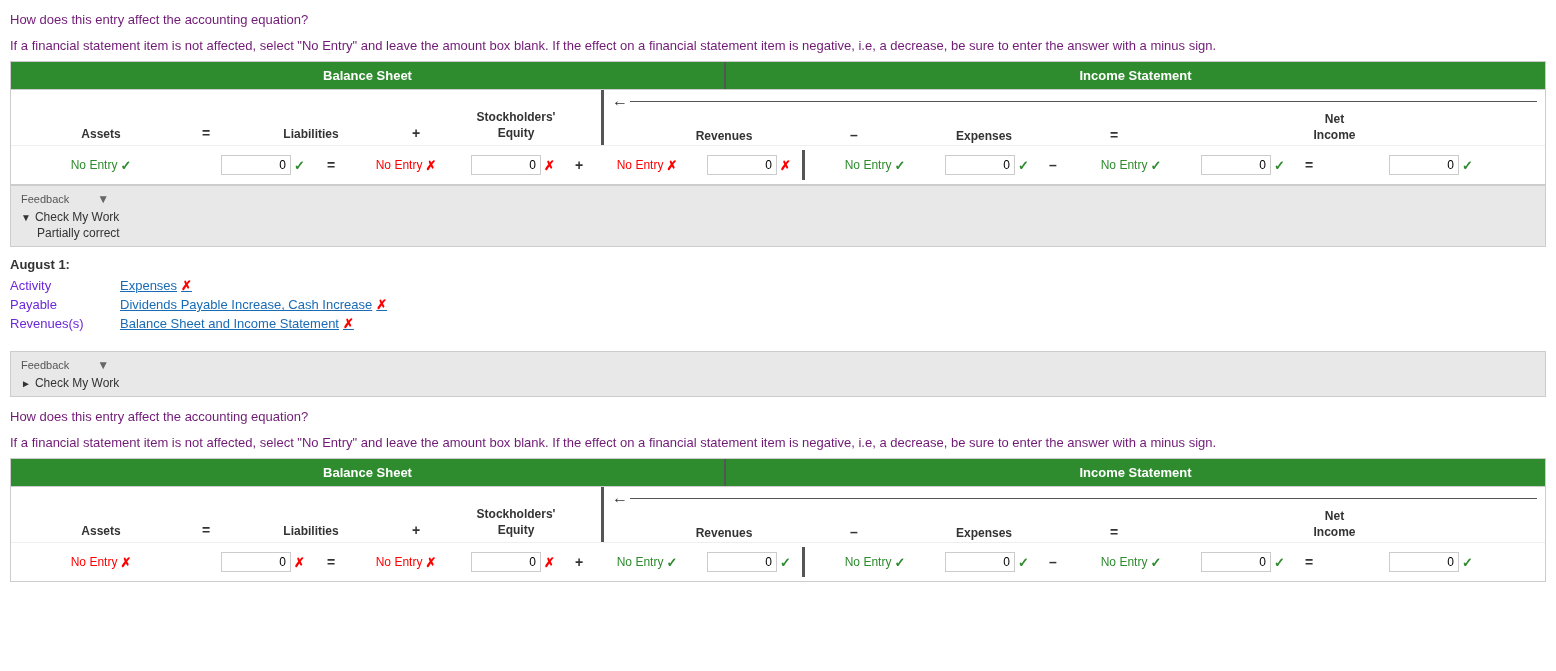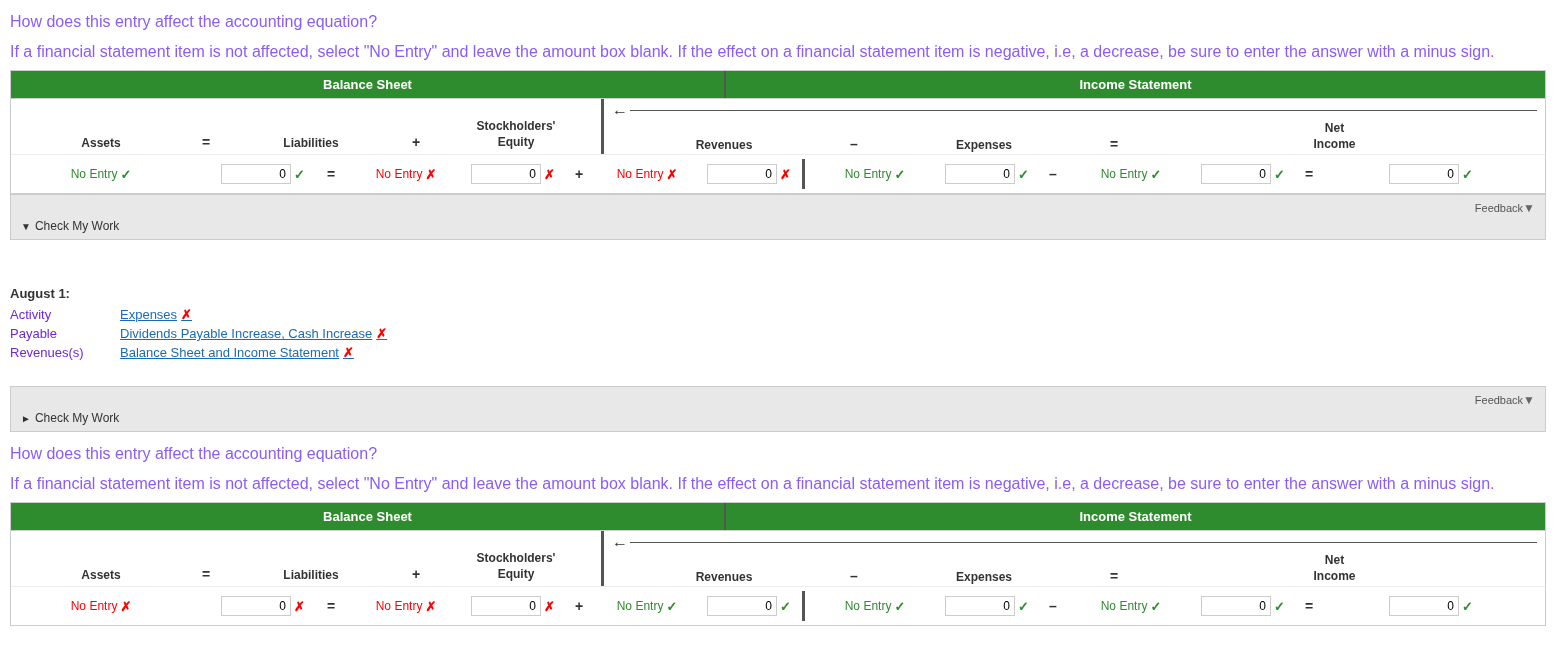--- a/index.html
+++ b/index.html
@@ -1,38 +1,38 @@
 <!DOCTYPE html>
 <html><head>
   <meta charset="utf-8">
   <style>
     * { box-sizing: border-box; margin: 0; padding: 0; }
     body { font-family: Arial, sans-serif; font-size: 13px; color: #333; background: #fff; padding: 10px; }
 
-    .instruction-text { font-size: 16px; color: #8b5cf6; margin-bottom: 6px; line-height: 1.5; }
+    .instruction-text { font-size: 13px; color: #701a75; margin-bottom: 6px; line-height: 1.5; }
 
     .equation-container { border: 1px solid #ccc; margin-bottom: 0; }
 
     .eq-header-row { display: flex; width: 100%; }
     .eq-header-bs { background: #2e8b2e; color: #fff; text-align: center; font-weight: bold; padding: 6px; flex: 0 0 715px; border-right: 2px solid #555; font-size: 13px; }
     .eq-header-is { background: #2e8b2e; color: #fff; text-align: center; font-weight: bold; padding: 6px; flex: 1; font-size: 13px; }
     .no-entry-green { color: #2e8b2e; font-size: 12px; white-space: nowrap; }
     .no-entry-red { color: red; font-size: 12px; white-space: nowrap; }
 
     .check-icon-green { color: #2e8b2e; font-weight: bold; font-size: 13px; }
     .check-icon-red { color: red; font-weight: bold; font-size: 13px; }
 
     .amount-input { width: 70px; border: 1px solid #ccc; padding: 2px 4px; text-align: right; font-size: 12px; }
 
     .feedback-box { background: #e8e8e8; border: 1px solid #ccc; padding: 6px 10px; margin: 0; }
-    .feedback-label { font-size: 11px; color: #555; display: flex; justify-content: flex-end; align-items: center; }
+    .feedback-label { font-size: 11px; color: #555; display: flex; justify-content: flex-start; align-items: center; gap: 28px; }
     .check-my-work { color: #333; font-size: 12px; cursor: pointer; margin-top: 4px; display: flex; align-items: center; gap: 4px; }
     .check-my-work-result { font-size: 12px; color: #333; margin-left: 16px; margin-top: 2px; }
 
-    .section-info { padding: 10px 0 22px 0; margin-top: 36px; }
+    .section-info { padding: 10px 0 16px 0; }
     .section-date { font-weight: bold; font-size: 13px; margin-bottom: 6px; }
     .section-row { display: flex; align-items: flex-start; gap: 10px; margin-bottom: 4px; font-size: 13px; }
     .section-row-label { width: 100px; font-weight: normal; color: #6d28d9; }
     .section-row-value { color: #1a6bb5; text-decoration: underline; cursor: pointer; display: flex; align-items: center; gap: 4px; }
     .x-mark { color: red; font-weight: bold; }
   </style>
 </head>
 <body>
 
 <div>
@@ -142,20 +142,21 @@
 
 <div class="feedback-box">
   <div class="feedback-label">
     <span>Feedback</span>
     <span style="font-size:12px; color:#666;">▼</span>
   </div>
   <div class="check-my-work">
     <span style="font-size:10px;">▼</span>
     <span>Check My Work</span>
   </div>
+  <div class="check-my-work-result">Partially correct</div>
 </div>
 
 <div class="section-info">
   <div class="section-date">August 1:</div>
   <div class="section-row">
     <div class="section-row-label">Activity</div>
     <div class="section-row-value">
       <span>Expenses</span>
       <span class="x-mark">✗</span>
     </div>

